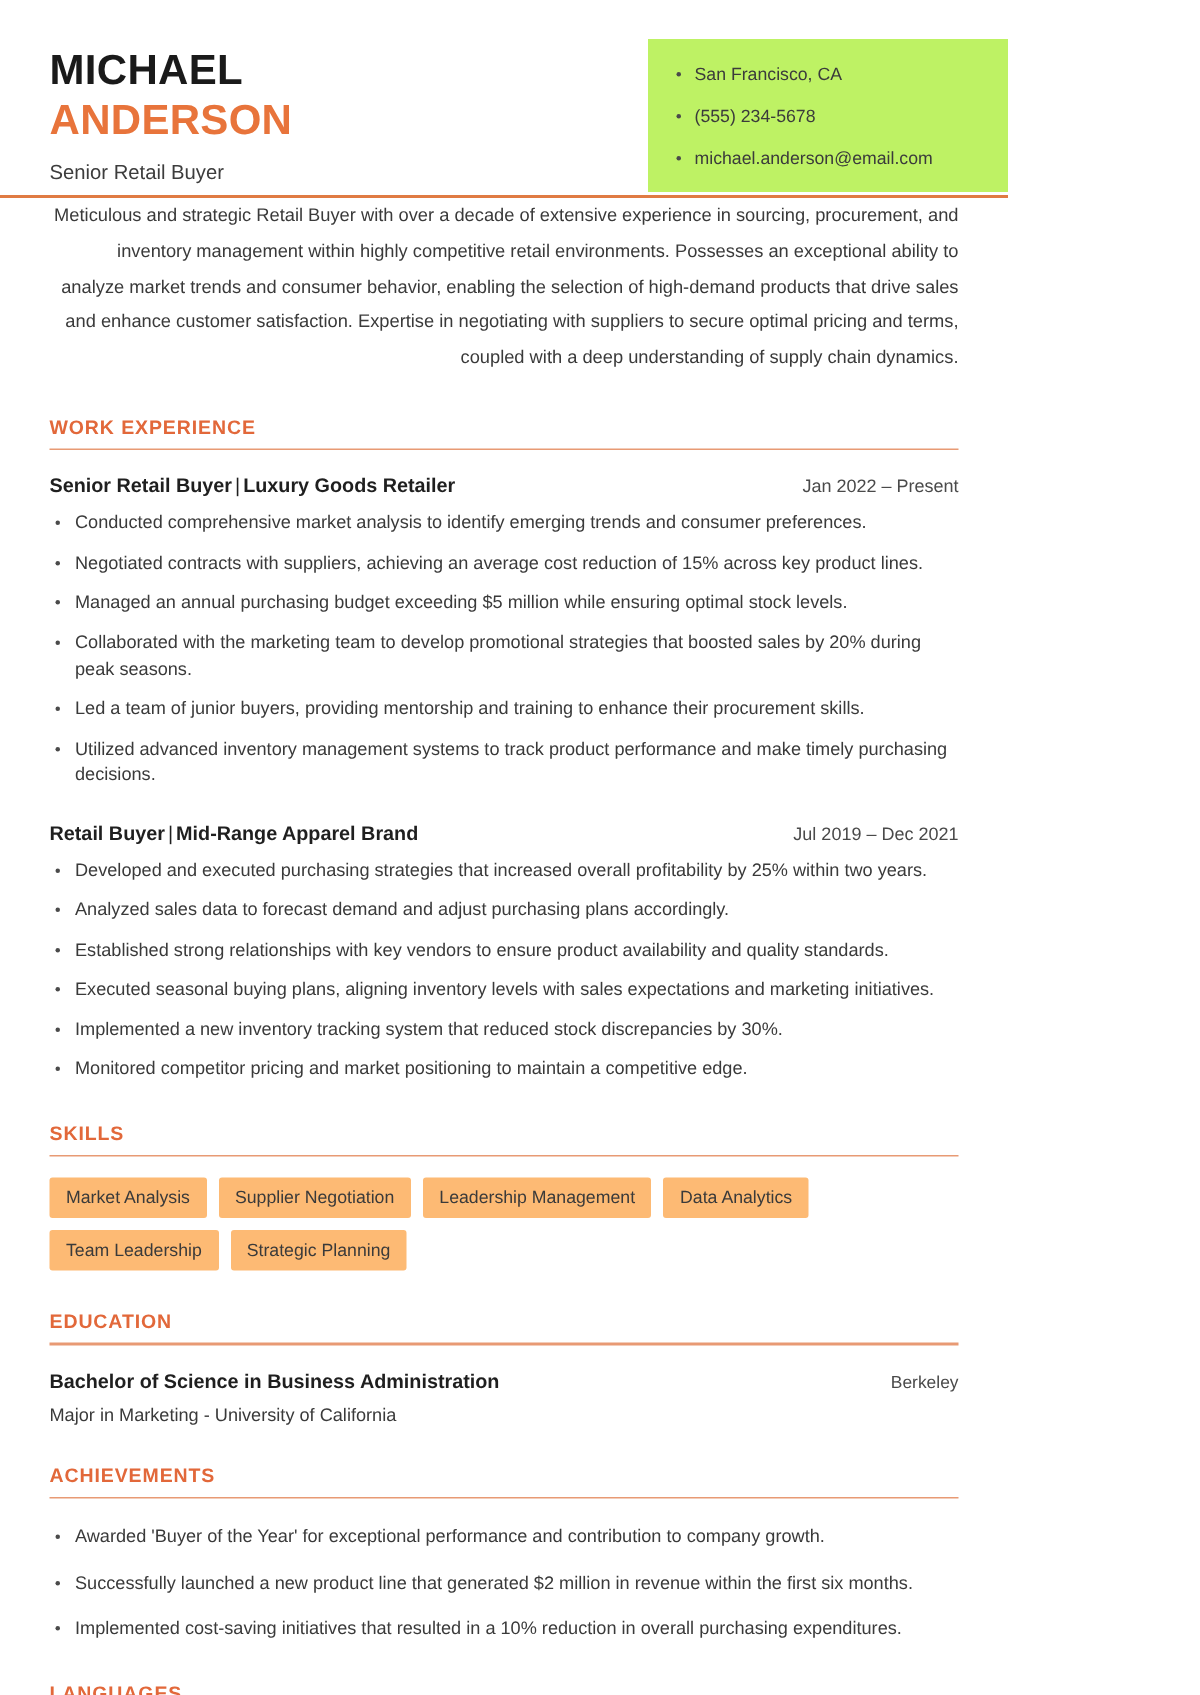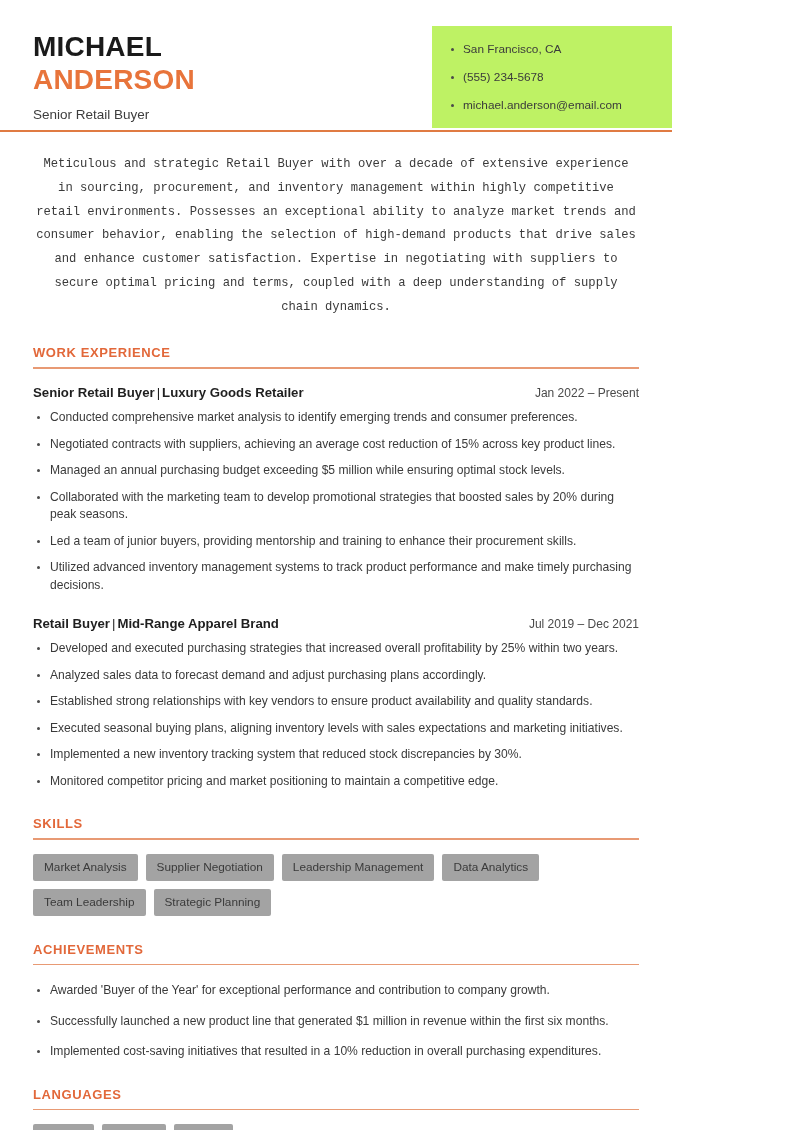--- a/index.html
+++ b/index.html
@@ -91,26 +91,24 @@
     height: 2px;
     background: #E07B43;
   }
 
   
   .content {
     padding: 0 33px;
   }
 
   .summary {
-    margin-top: 21px;
     font-size: 12.2px;
     line-height: 1.95;
     color: #3a3a3a;
-    text-align: center;
-    font-family: Liberation Mono, monospace;
+    text-align: right;
   }
 
   
   .section { margin-top: 26px; }
 
   .section-title {
     font-size: 13px;
     font-weight: bold;
     color: #E2683A;
     letter-spacing: 0.6px;
@@ -181,21 +179,21 @@
 
   
   .chips {
     display: flex;
     flex-wrap: wrap;
     gap: 8px;
     margin-top: 14px;
   }
 
   .chip {
-    background: #a3a3a3;
+    background: #fdba74;
     border-radius: 2px;
     padding: 7px 11px;
     font-size: 11.8px;
     color: #3a3a3a;
     line-height: 1.1;
     white-space: nowrap;
   }
 
   
   .edu-head {
@@ -303,27 +301,36 @@
       <div class="chips">
         <span class="chip">Market Analysis</span>
         <span class="chip">Supplier Negotiation</span>
         <span class="chip">Leadership Management</span>
         <span class="chip">Data Analytics</span>
         <span class="chip">Team Leadership</span>
         <span class="chip">Strategic Planning</span>
       </div>
     </div>
 
+    <div class="section">
+      <div class="section-title">EDUCATION</div>
+      <div class="section-rule"></div>
+      <div class="edu-head">
+        <div class="edu-degree">Bachelor of Science in Business Administration</div>
+        <div class="edu-right">Berkeley</div>
+      </div>
+      <div class="edu-sub">Major in Marketing - University of California</div>
+    </div>
 
     <div class="section">
       <div class="section-title">ACHIEVEMENTS</div>
       <div class="section-rule"></div>
       <ul class="bullets ach-list">
         <li class="bullet">Awarded 'Buyer of the Year' for exceptional performance and contribution to company growth.</li>
-        <li class="bullet">Successfully launched a new product line that generated $1 million in revenue within the first six months.</li>
+        <li class="bullet">Successfully launched a new product line that generated $2 million in revenue within the first six months.</li>
         <li class="bullet">Implemented cost-saving initiatives that resulted in a 10% reduction in overall purchasing expenditures.</li>
       </ul>
     </div>
 
     <div class="section">
       <div class="section-title">LANGUAGES</div>
       <div class="section-rule"></div>
       <div class="chips">
         <span class="chip">English</span>
         <span class="chip">Spanish</span>

